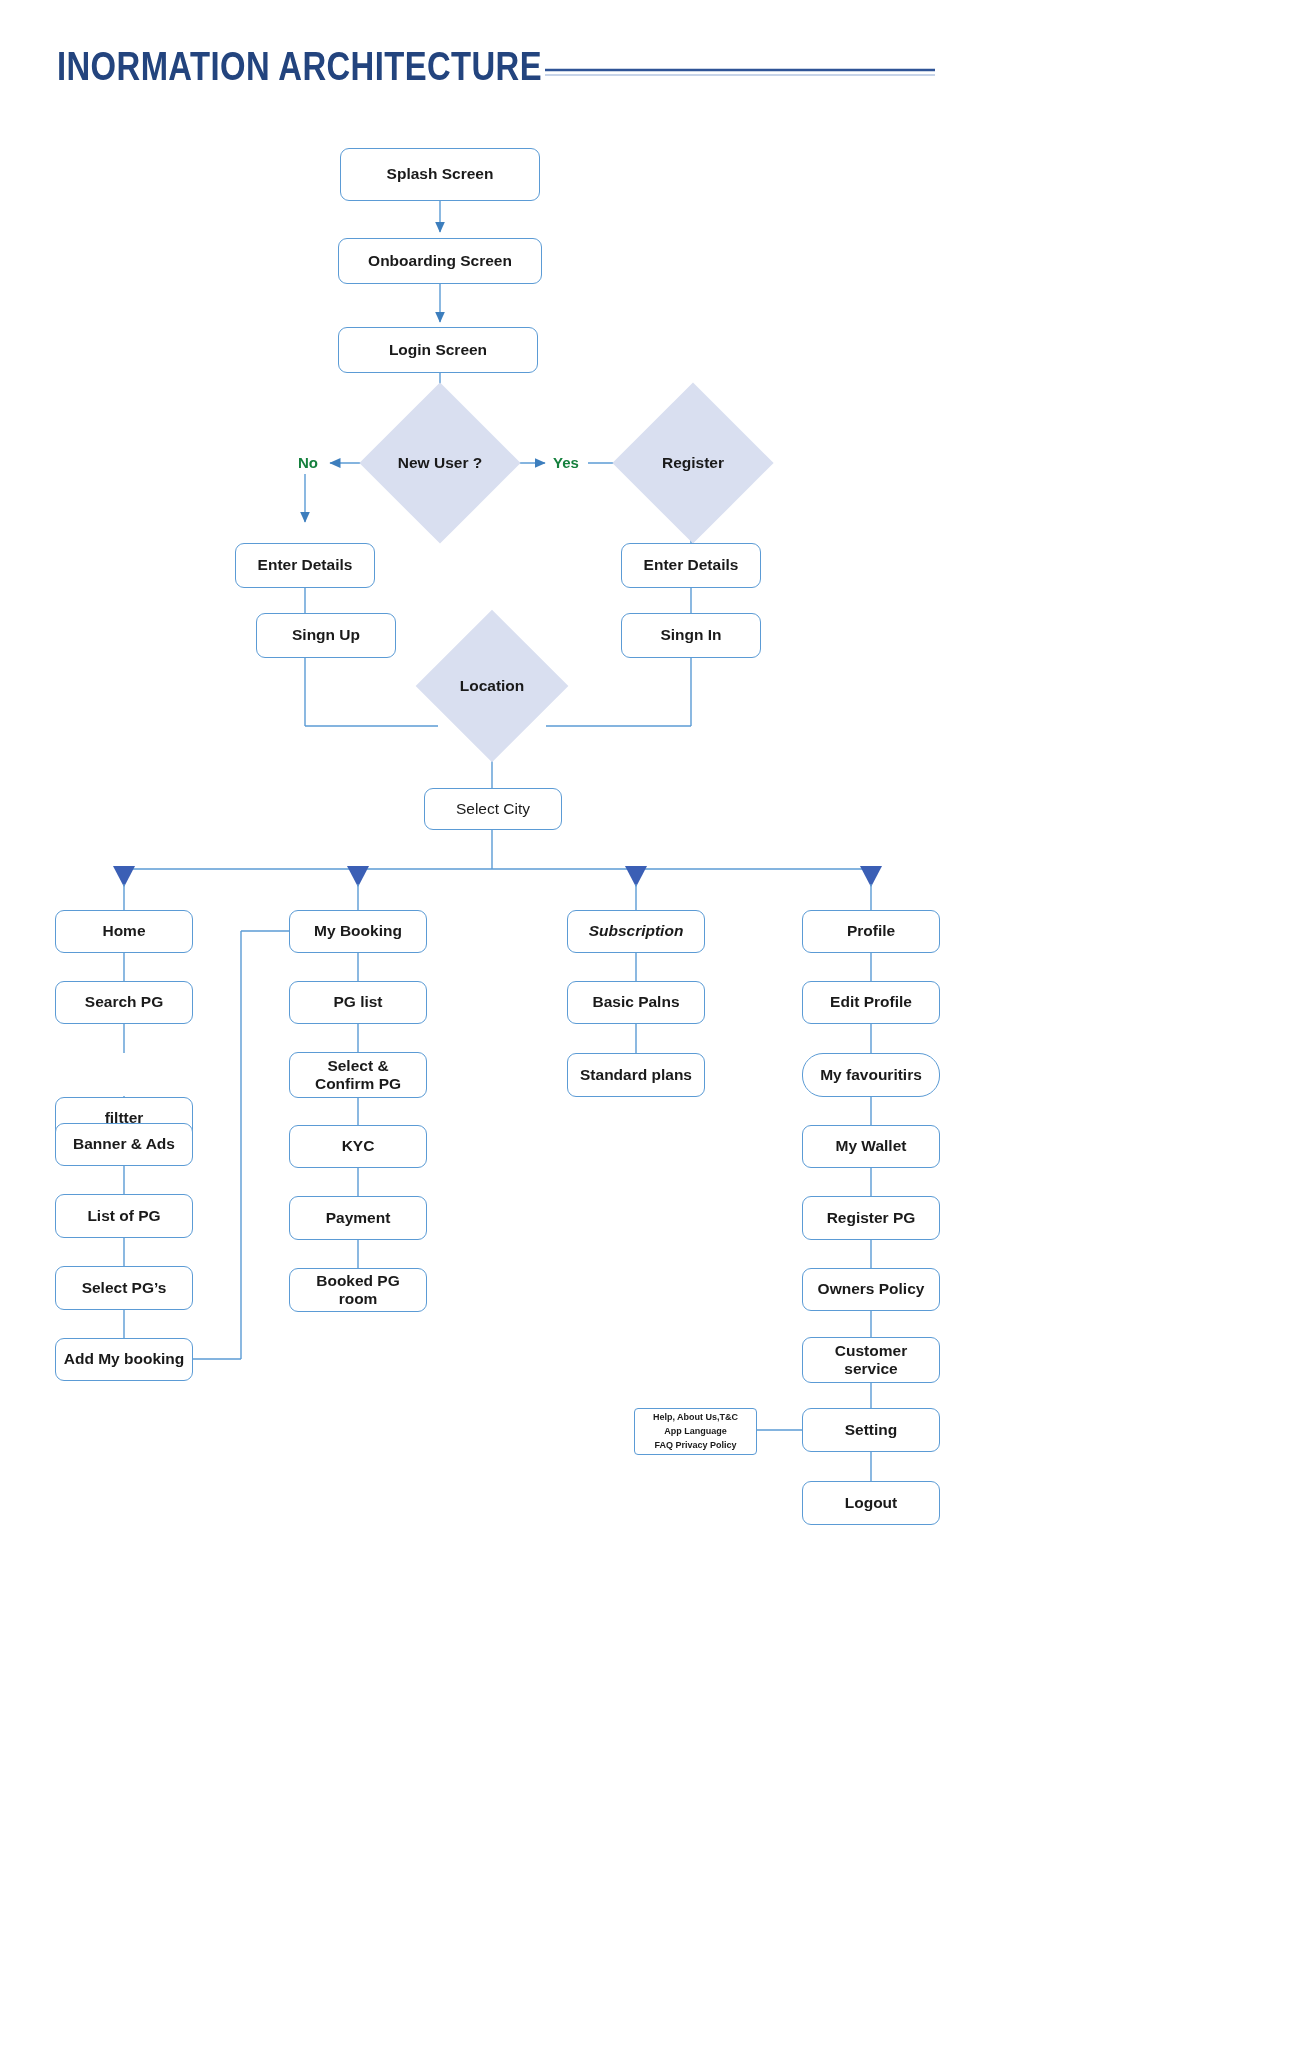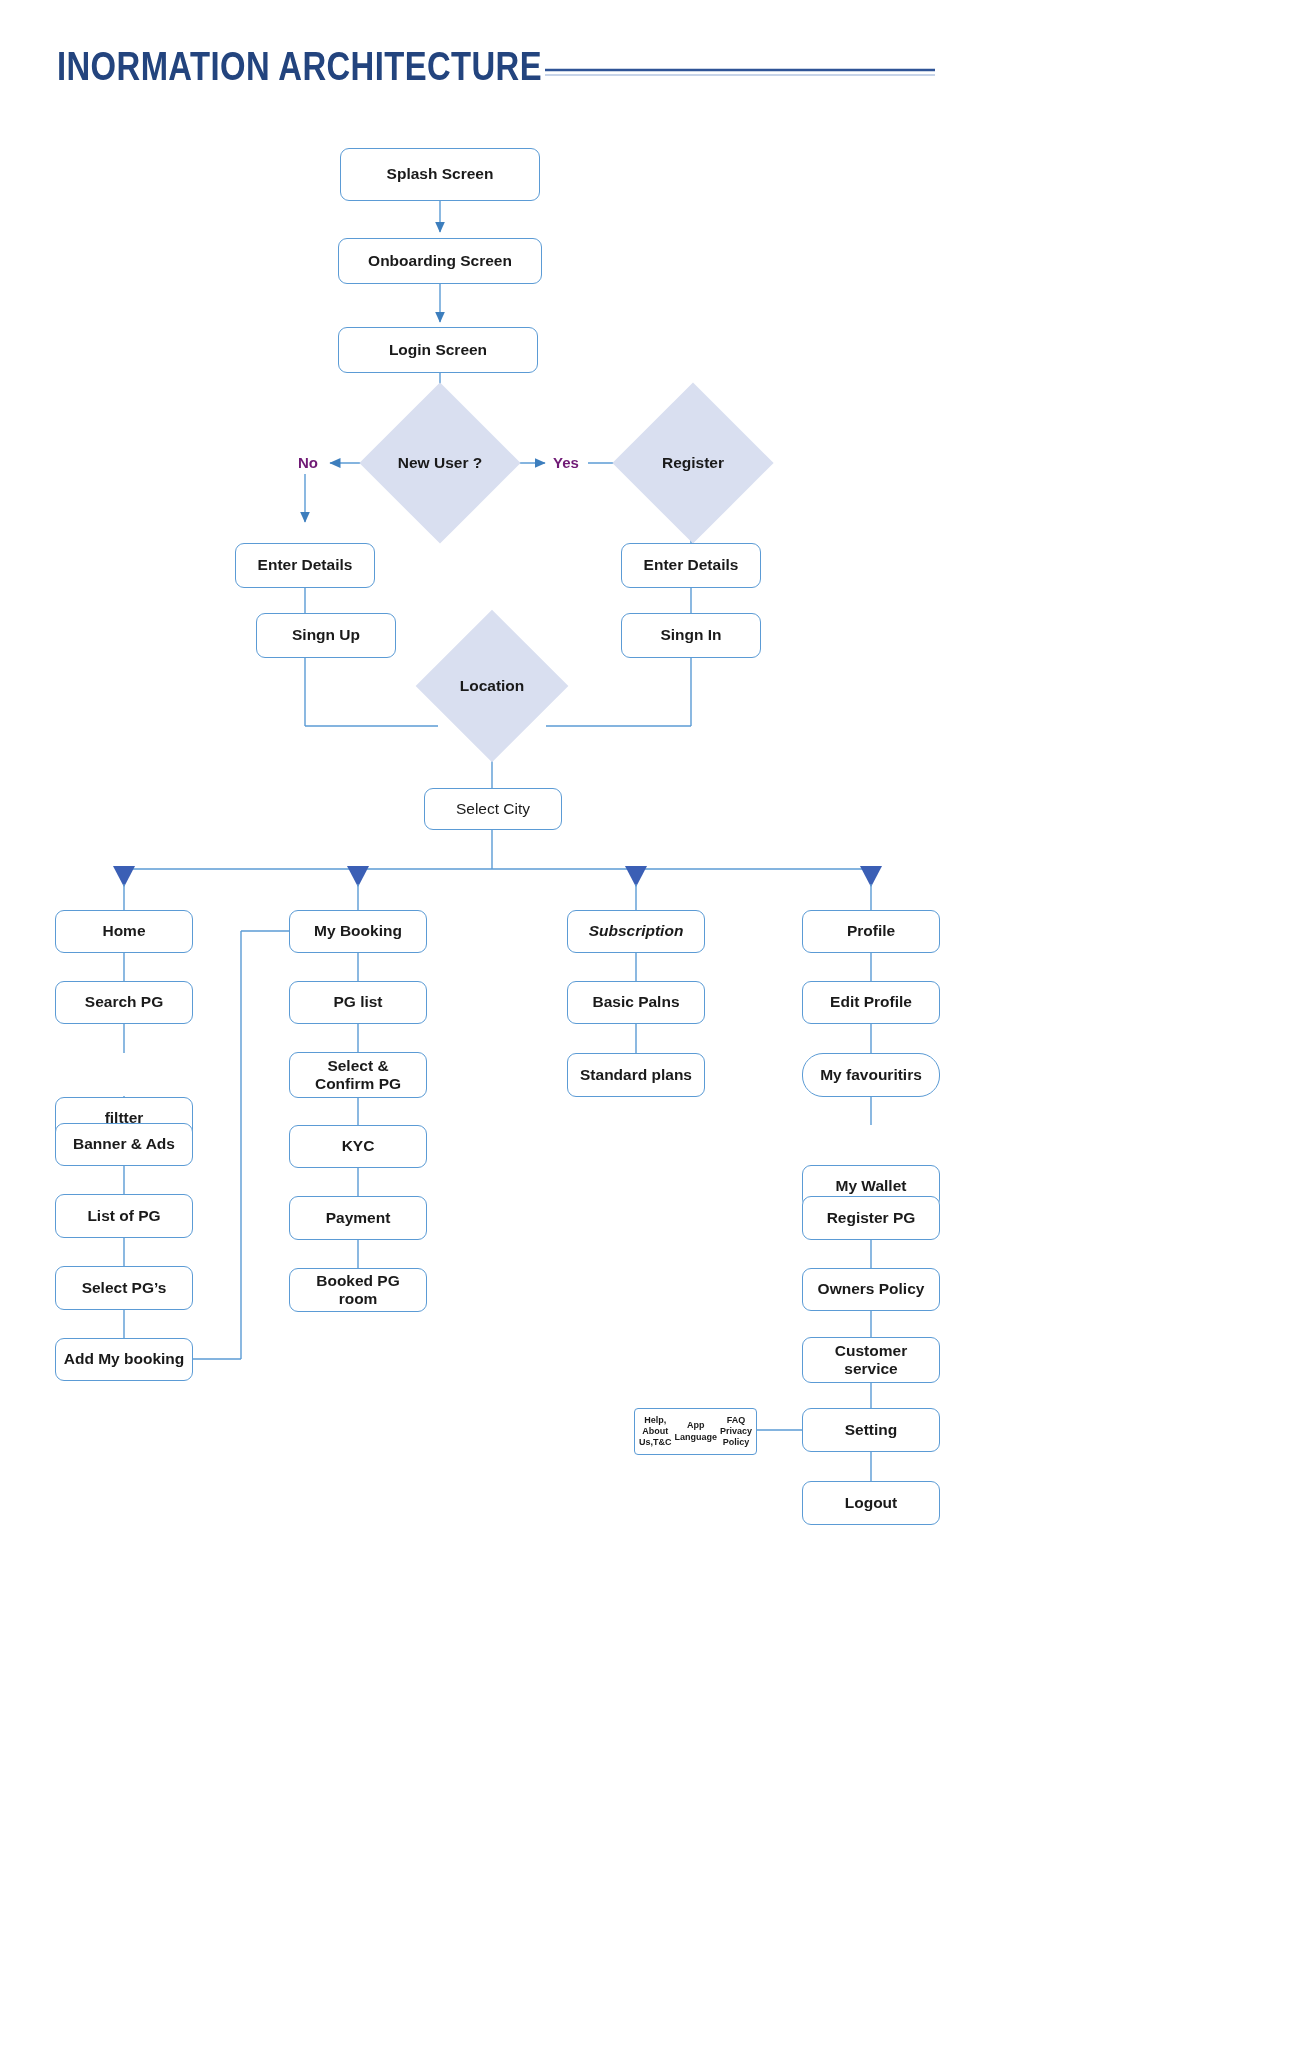--- a/index.html
+++ b/index.html
@@ -59,33 +59,34 @@
     left:0;top:0;right:0;bottom:0;
     background:#d9dff0;
     transform:rotate(45deg);
   }
   .diamond .dlabel{position:relative;z-index:2;white-space:nowrap;}
 
   .edgelabel{
     position:absolute;
     font-size:15px;
     font-weight:600;
-    color:#701a75;
+    color:#15803d;
     background:#ffffff;
     padding:0 2px;
     white-space:nowrap;
   }
 
   .subbox{
     position:absolute;
     box-sizing:border-box;
     border:1.3px solid #5b9bd5;
     border-radius:4px;
     background:#ffffff;
     display:flex;
+    flex-direction:column;
     align-items:center;
     justify-content:center;
     gap:3px;
     font-size:9px;
     font-weight:600;
     color:#1a1a1a;
     line-height:1.25;
     text-align:center;
     padding:3px 4px;
   }
@@ -251,21 +252,21 @@
   <div class="node" style="left:289px;top:1196px;width:138px;height:44px;">Payment</div>
   <div class="node" style="left:289px;top:1268px;width:138px;height:44px;">Booked PG room</div>
 
   <div class="node" style="left:567px;top:910px;width:138px;height:43px;font-style:italic;">Subscription</div>
   <div class="node" style="left:567px;top:981px;width:138px;height:43px;">Basic Palns</div>
   <div class="node" style="left:567px;top:1053px;width:138px;height:44px;">Standard plans</div>
 
   <div class="node" style="left:802px;top:910px;width:138px;height:43px;">Profile</div>
   <div class="node" style="left:802px;top:981px;width:138px;height:43px;">Edit Profile</div>
   <div class="node" style="left:802px;top:1053px;width:138px;height:44px;border-radius:21px;">My favouritirs</div>
-  <div class="node" style="left:802px;top:1125px;width:138px;height:43px;margin-top:40px;">My Wallet</div>
+  <div class="node" style="left:802px;top:1125px;width:138px;height:43px;">My Wallet</div>
   <div class="node" style="left:802px;top:1196px;width:138px;height:44px;">Register PG</div>
   <div class="node" style="left:802px;top:1268px;width:138px;height:43px;">Owners Policy</div>
   <div class="node" style="left:802px;top:1337px;width:138px;height:46px;white-space:pre-line;">Customer
 service</div>
   <div class="node" style="left:802px;top:1408px;width:138px;height:44px;">Setting</div>
   <div class="node" style="left:802px;top:1481px;width:138px;height:44px;">Logout</div>
 
   <div class="subbox" style="left:634px;top:1408px;width:123px;height:47px;">
     <span>Help, About Us,T&amp;C</span>
     <span>App Language</span>

